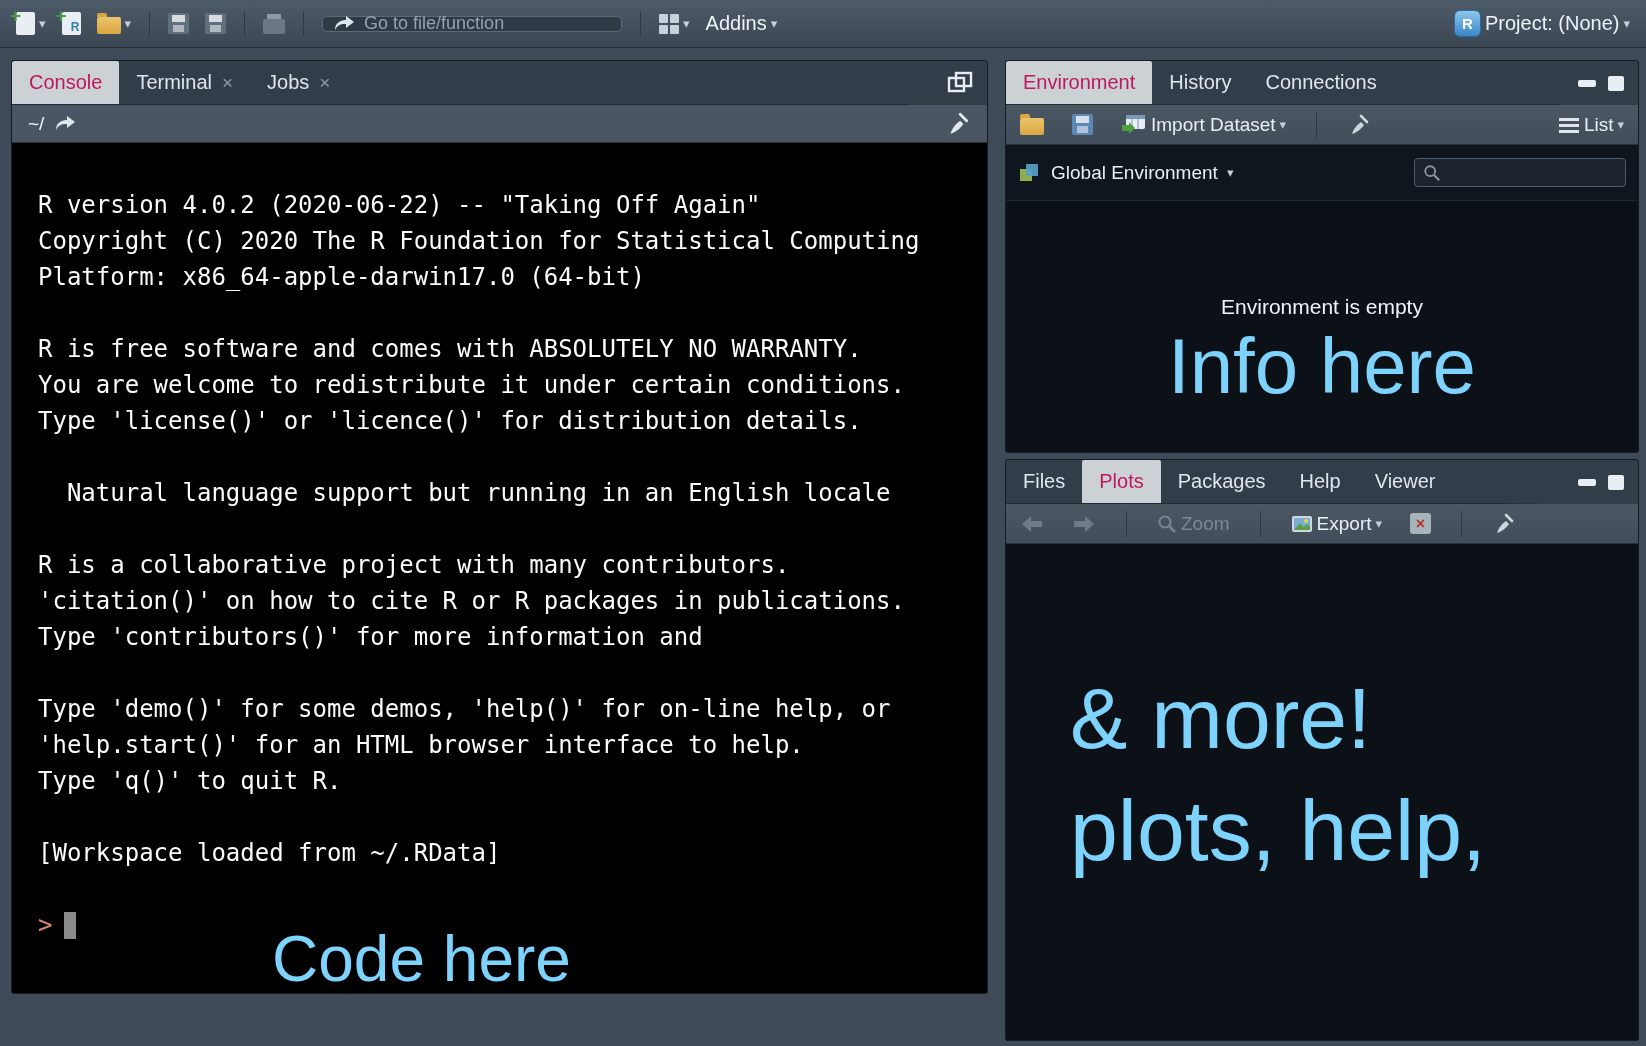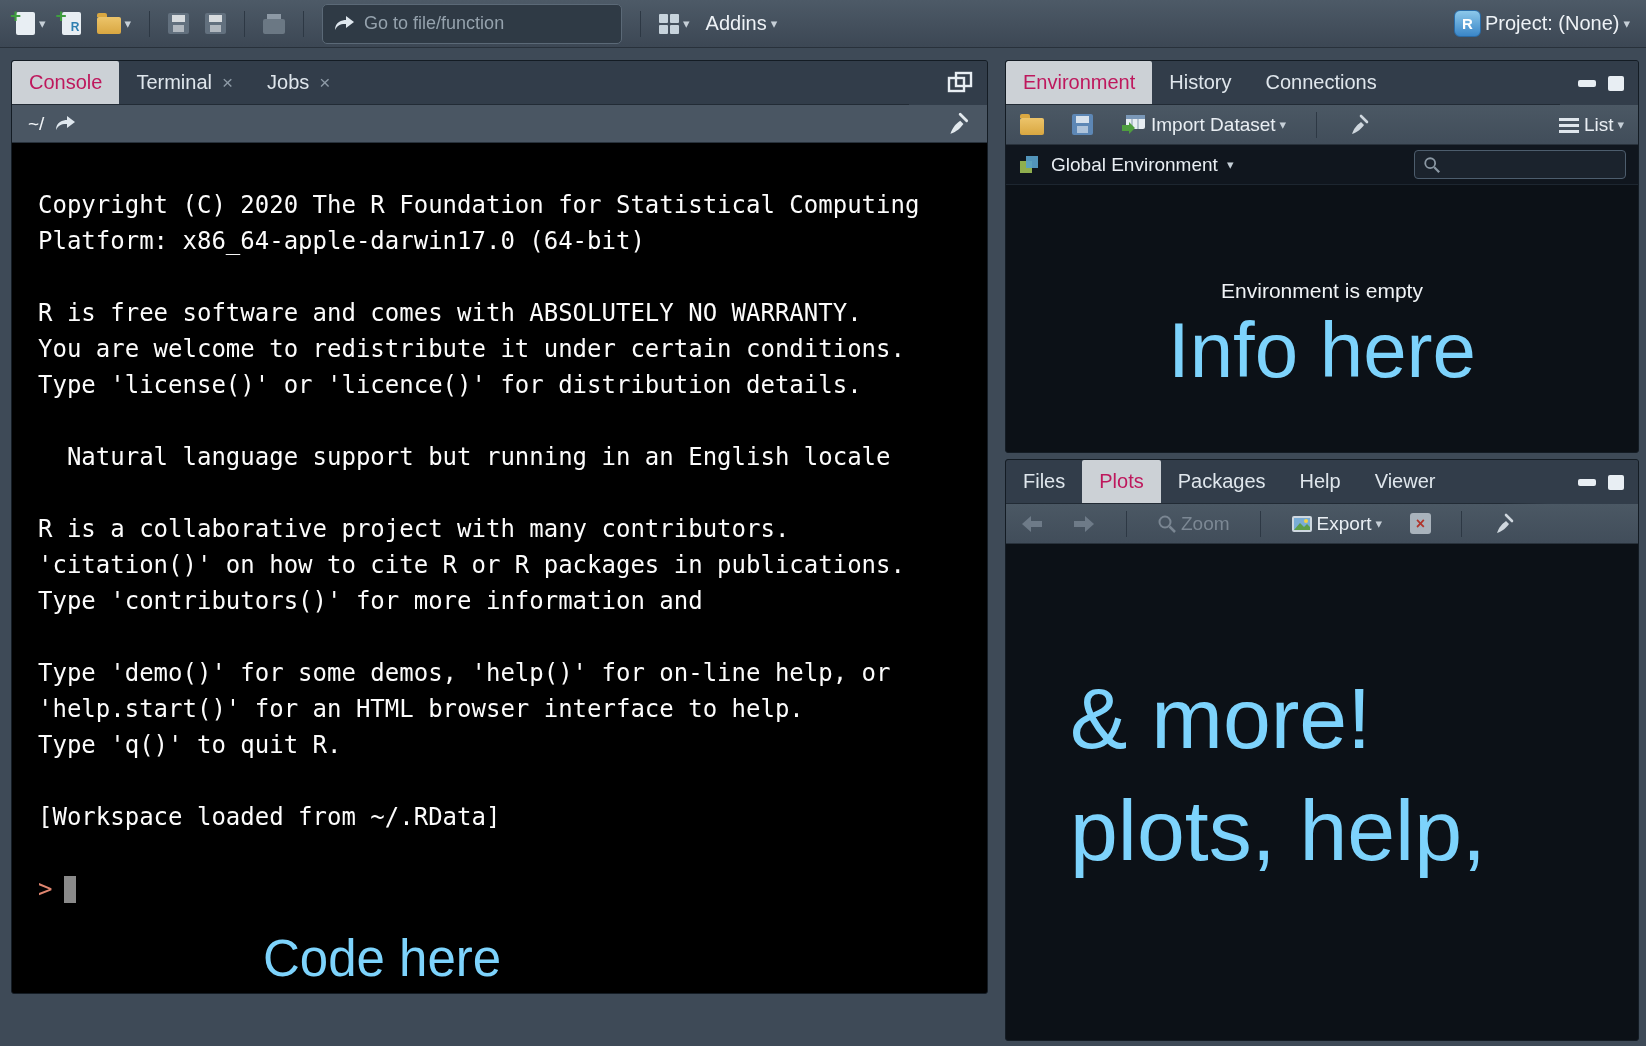--- a/index.html
+++ b/index.html
@@ -29,21 +29,21 @@
   .ic-folder { position:relative; width:24px; height:17px; background:linear-gradient(#ecc46a,#d9a741); border-radius:2px; display:inline-block; margin-top:4px; }
   .ic-folder::before { content:''; position:absolute; left:0; top:-4px; width:10px; height:4px; background:#d9a741; border-radius:2px 2px 0 0; }
   .floppy { position:relative; width:21px; height:21px; border-radius:2px; display:inline-block; }
   .floppy::before { content:''; position:absolute; left:4px; top:2px; right:4px; height:7px; background:rgba(255,255,255,.75); }
   .floppy::after { content:''; position:absolute; left:5px; bottom:2px; right:5px; height:7px; background:rgba(255,255,255,.5); }
   .floppy.gray { background:#62707e; }
   .floppy.blue { background:#5d87b5; }
   .printer { position:relative; width:22px; height:15px; background:#6b7884; border-radius:2px; display:inline-block; margin-top:5px; }
   .printer::before { content:''; position:absolute; left:4px; top:-5px; right:4px; height:5px; background:#8d99a5; }
   .goto {
-    width:300px; height:40px; background:#2f3a45; border:1px solid #5b6977;
+    width:300px; height:16px; background:#2f3a45; border:1px solid #5b6977;
     border-radius:5px; display:flex; align-items:center; gap:9px; padding:0 10px; margin:0 4px;
   }
   .goto input {
     background:transparent; border:none; outline:none; color:#d7dee4;
     font-family:"Liberation Sans",sans-serif; font-size:18px; width:230px;
   }
   .goto input::placeholder { color:#95a2ad; }
   .gridicon { display:grid; grid-template-columns:9px 9px; grid-template-rows:9px 9px; gap:2px; }
   .gridicon span { background:#c7d3dc; border-radius:1px; }
   .proj-cube {
@@ -77,25 +77,25 @@
   .console-sub { height:38px; background:#4a5663; border-bottom:1px solid #28313b;
                  display:flex; align-items:center; gap:10px; padding:0 16px; }
   .wd { font-size:19px; color:#f2f5f8; }
   .console-body { position:relative; height:850px; background:#000; padding:44px 0 0 26px;
                   font-family:"DejaVu Sans Mono", monospace; font-size:24px; line-height:36px; color:#fcfcfc; }
   .console-line { white-space:pre; }
   .prompt-row { display:flex; align-items:center; }
   .prompt { color:#e08670; }
   .cursor { width:12px; height:27px; background:#8a8a8a; margin-left:12px; display:inline-block; }
   .annotation { color:#7dd3fc; font-family:"Liberation Sans",sans-serif; }
-  .code-here { position:absolute; left:251px; bottom:16px; font-size:51px; }
+  .code-here { position:absolute; left:260px; bottom:16px; font-size:64px; }
 
   
   #env-pane { left:1005px; top:60px; width:634px; height:393px; }
-  .scope-row { height:40px; background:#10161e; border-bottom:1px solid #1d2630;
+  .scope-row { height:56px; background:#10161e; border-bottom:1px solid #1d2630;
                display:flex; align-items:center; gap:9px; padding:0 12px; }
   .searchbox { margin-left:auto; width:212px; height:29px; background:#1b232d;
                border:1px solid #4d5d6d; border-radius:4px;
                display:flex; align-items:center; gap:6px; padding:0 8px; }
   .searchbox input { background:transparent; border:none; outline:none; color:#d7dee4; width:160px;
                      font-family:"Liberation Sans",sans-serif; font-size:16px; }
   .env-content { height:267px; text-align:center; padding-top:94px; }
   .empty-msg { font-size:21px; color:#f0f3f6; }
   .info-here { font-size:78px; margin-top:2px; }
 
@@ -193,20 +193,21 @@
         <path d="M2 15 C2 7 9 5 13 5 L13 1 L21 7 L13 13 L13 9 C9 9 5 9 2 15 Z" fill="#dfe7ee"></path>
       </svg>
     <span class="spacer"></span>
     <svg width="26" height="26" viewBox="0 0 24 24">
       <line x1="14" y1="3" x2="20" y2="9" stroke="#e3e9ee" stroke-width="2.6" stroke-linecap="round"></line>
       <path d="M5 21 C7 15 10 12 14 9 L17 12 C14 16 11 19 5 21 Z" fill="#e3e9ee"></path>
     </svg>
   </div>
   <div class="console-body">
     <div>
+        <div class="console-line">R version 4.0.2 (2020-06-22) -- "Taking Off Again"</div>
         <div class="console-line">Copyright (C) 2020 The R Foundation for Statistical Computing</div>
         <div class="console-line">Platform: x86_64-apple-darwin17.0 (64-bit)</div>
         <div class="console-line">&nbsp;</div>
         <div class="console-line">R is free software and comes with ABSOLUTELY NO WARRANTY.</div>
         <div class="console-line">You are welcome to redistribute it under certain conditions.</div>
         <div class="console-line">Type 'license()' or 'licence()' for distribution details.</div>
         <div class="console-line">&nbsp;</div>
         <div class="console-line">  Natural language support but running in an English locale</div>
         <div class="console-line">&nbsp;</div>
         <div class="console-line">R is a collaborative project with many contributors.</div>

